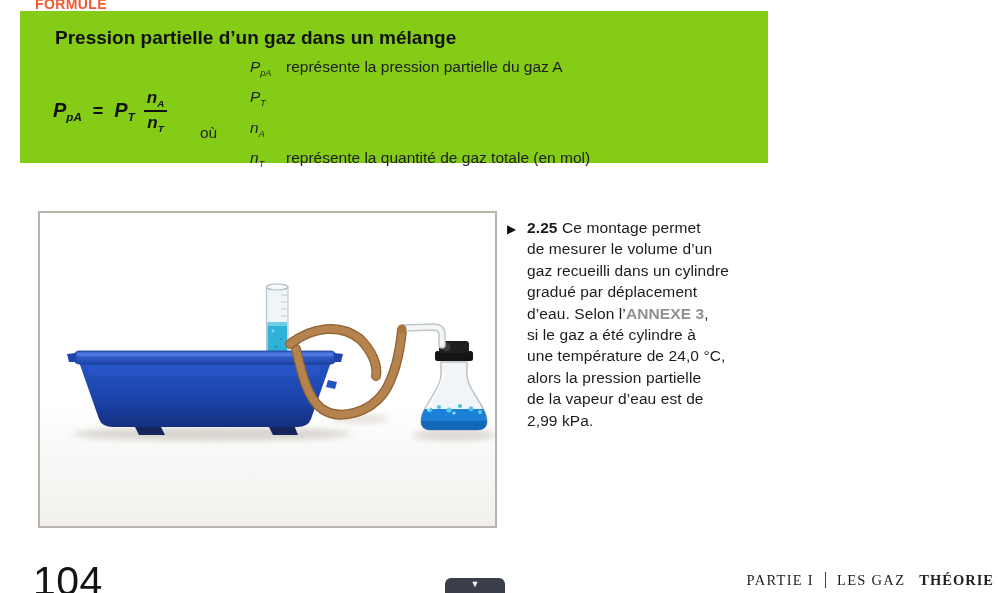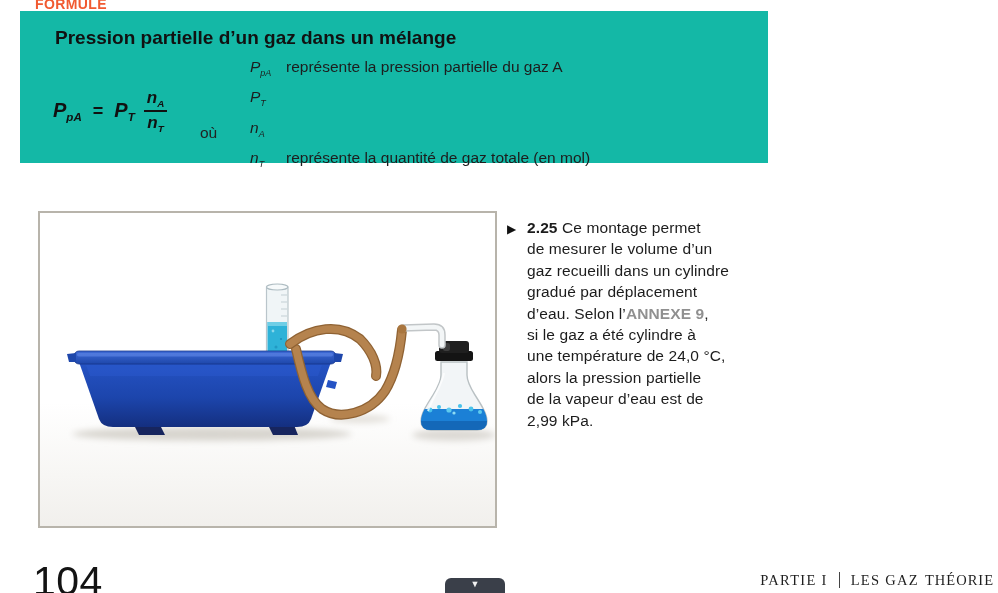--- a/index.html
+++ b/index.html
@@ -9,21 +9,21 @@
     -webkit-font-smoothing:antialiased;
   }
   
   .formule-label{
     position:absolute;left:35px;top:-4px;
     color:#F15A31;font-weight:bold;font-size:14px;letter-spacing:.4px;
   }
   
   .formula-box{
     position:absolute;left:20px;top:11px;width:748px;height:152px;
-    background:#14b8a6;
+    background:#84cc16;
   }
   .fb-title{
     position:absolute;left:35px;top:16px;
     font-size:19px;font-weight:bold;color:#111;
   }
   .fb-math{
     position:absolute;left:33px;top:74px;height:52px;
     display:flex;align-items:center;gap:9px;
     font-size:20px;font-weight:bold;font-style:italic;color:#111;
   }
@@ -80,21 +80,21 @@
   .footer-right{
     position:absolute;right:4px;top:572px;
     display:flex;align-items:flex-start;
     font-family:"Liberation Serif", serif;font-size:14.5px;color:#1f1f1f;
   }
   .footer-right .part{letter-spacing:1.3px;}
   .footer-right .divider{
     width:1px;height:16px;background:#444;margin:0 11px;
   }
   .footer-right .section{letter-spacing:1.3px;}
-  .footer-right .mode{font-weight:normal;letter-spacing:1px;margin-left:6px;}
+  .footer-right .mode{font-weight:bold;letter-spacing:1px;margin-left:14px;}
 </style>
 </head>
 <body>
 
 <div class="formule-label">FORMULE</div>
 
 <div class="formula-box">
   <div class="fb-title">Pression partielle d’un gaz dans un mélange</div>
 
   <div class="fb-math">
@@ -224,21 +224,21 @@
     </g>
   </svg>
 </div>
 
 <div class="caption">
   <span class="caption-marker">▶</span>
   <div class="caption-line"><span class="fig-number">2.25</span><span> Ce montage permet</span></div>
   <div class="caption-line">de mesurer le volume d’un</div>
   <div class="caption-line">gaz recueilli dans un cylindre</div>
   <div class="caption-line">gradué par déplacement</div>
-  <div class="caption-line"><span>d’eau. Selon l’</span><span class="annexe-link">ANNEXE 9</span><span>,</span></div>
+  <div class="caption-line"><span>d’eau. Selon l’</span><span class="annexe-link">ANNEXE 3</span><span>,</span></div>
   <div class="caption-line">si le gaz a été cylindre à</div>
   <div class="caption-line">une température de 24,0 °C,</div>
   <div class="caption-line">alors la pression partielle</div>
   <div class="caption-line">de la vapeur d’eau est de</div>
   <div class="caption-line">2,99 kPa.</div>
 </div>
 
 <div class="page-number">104</div>
 
 <button class="nav-button">

